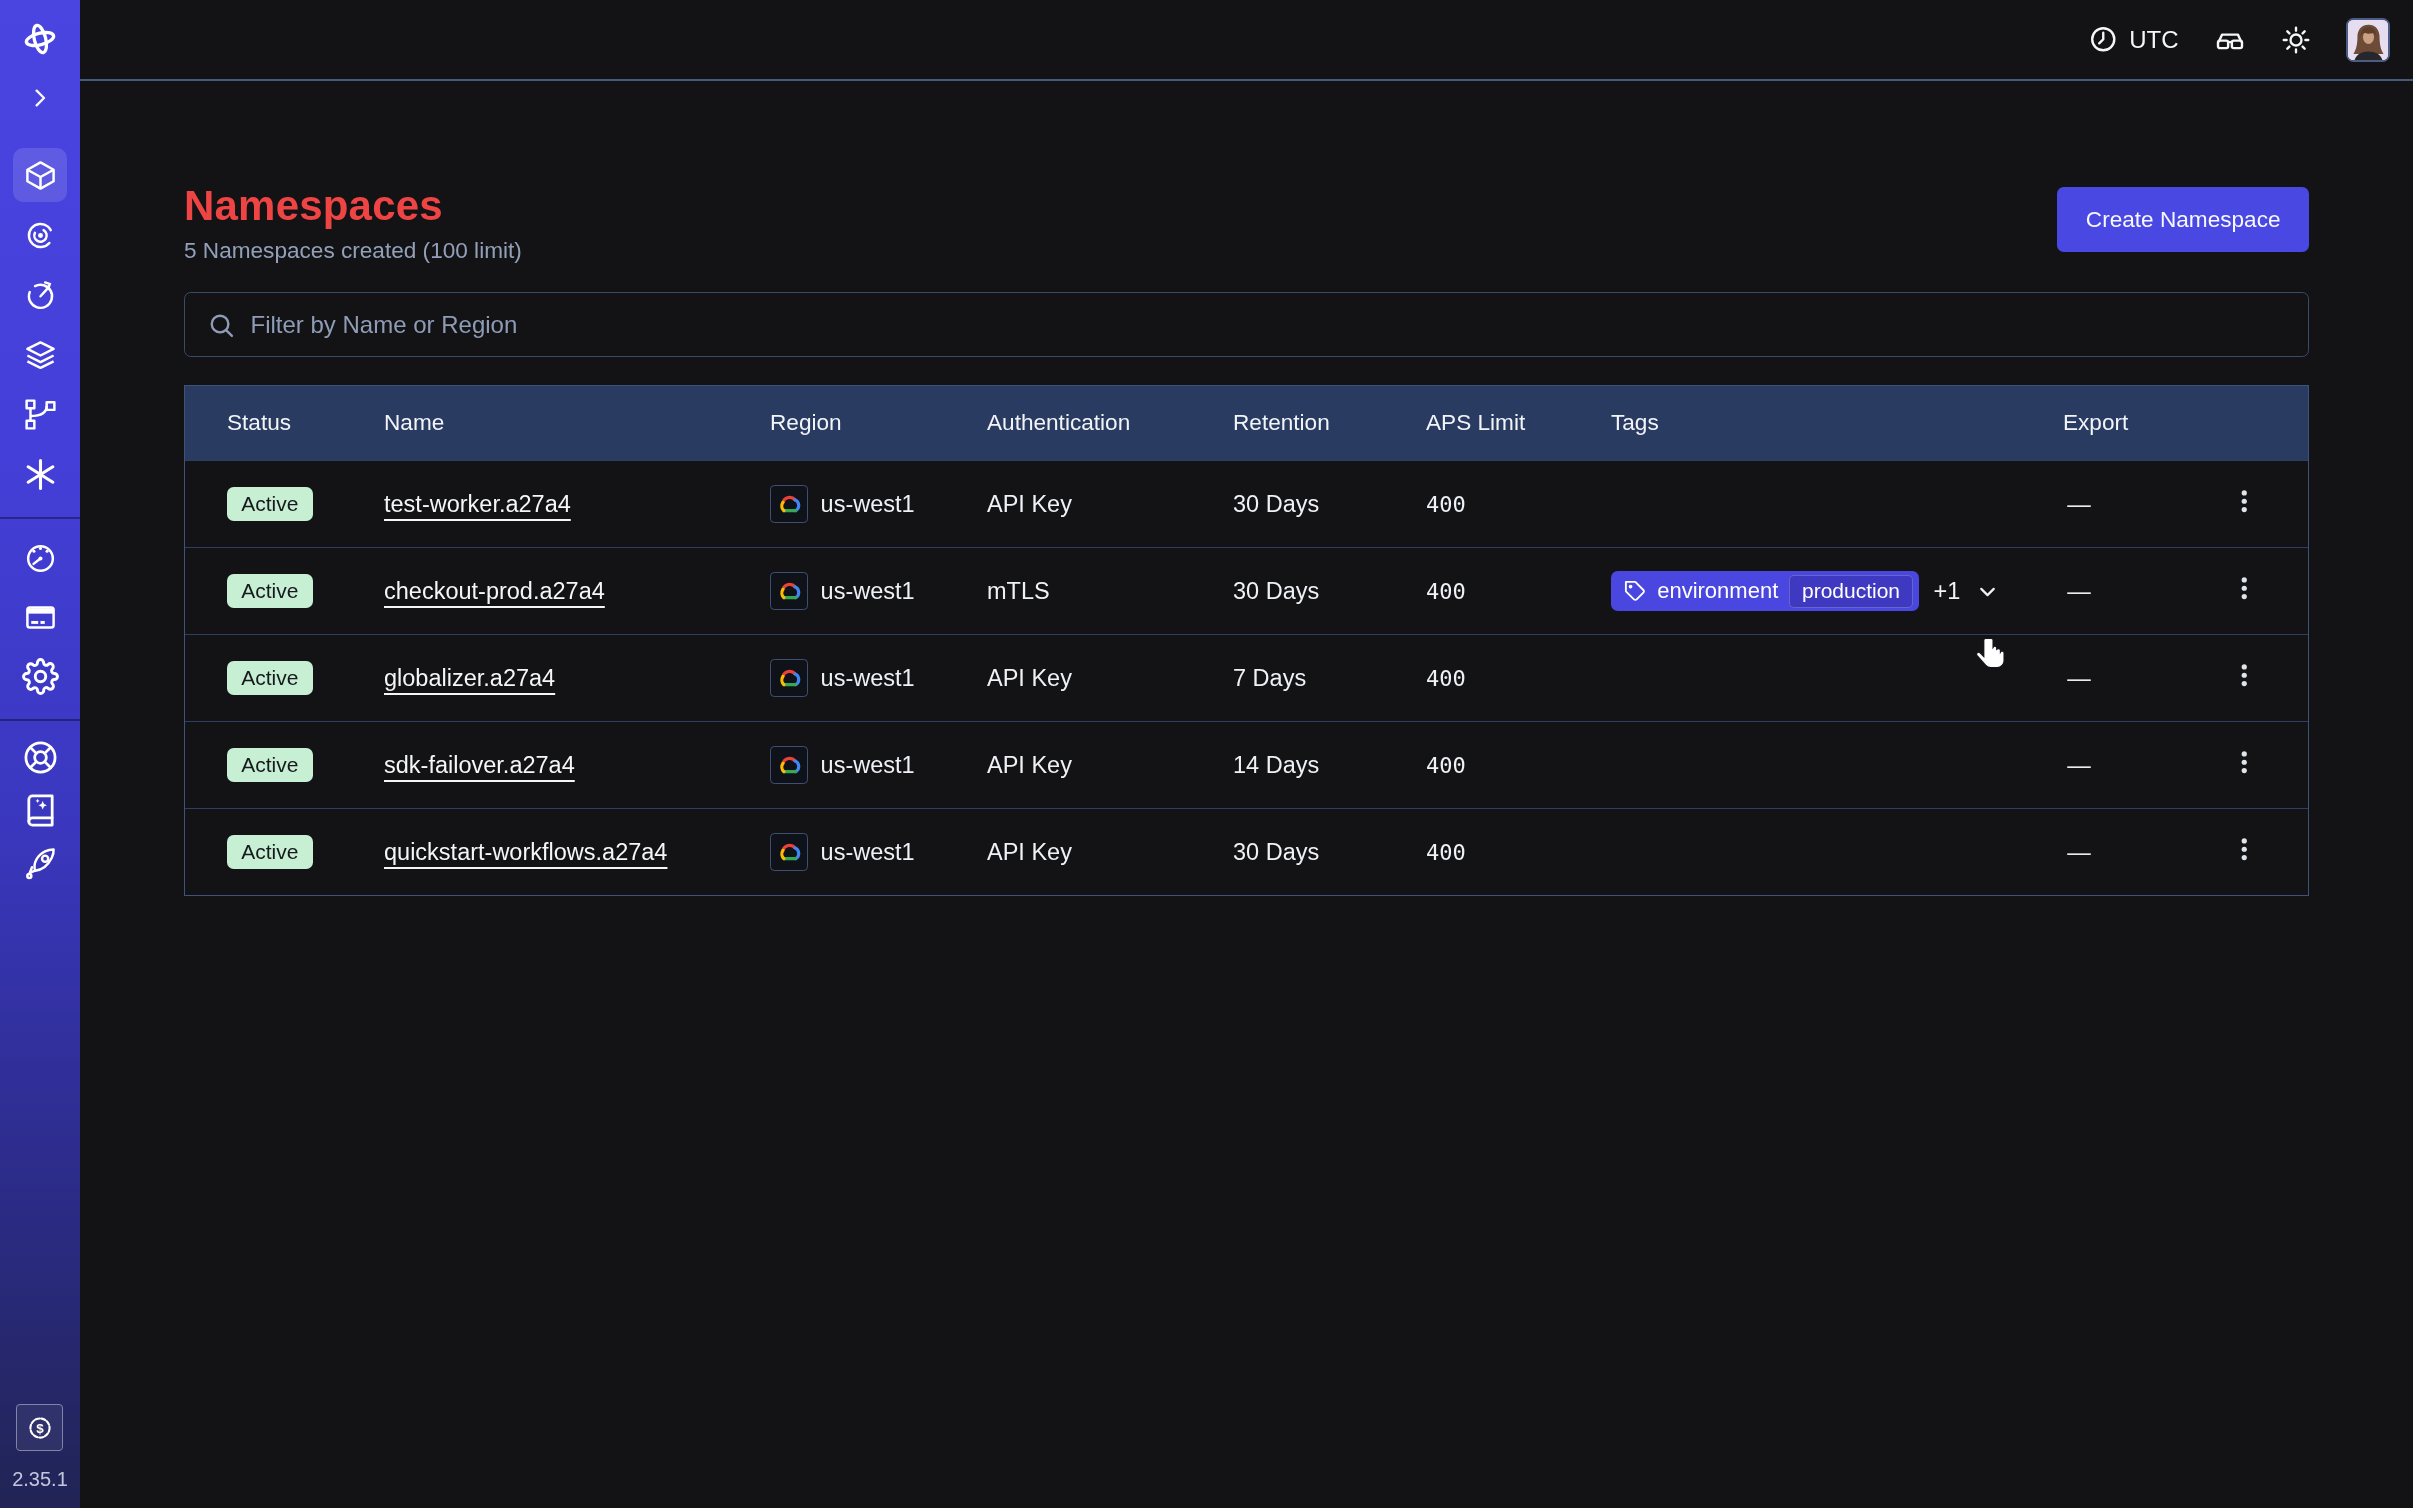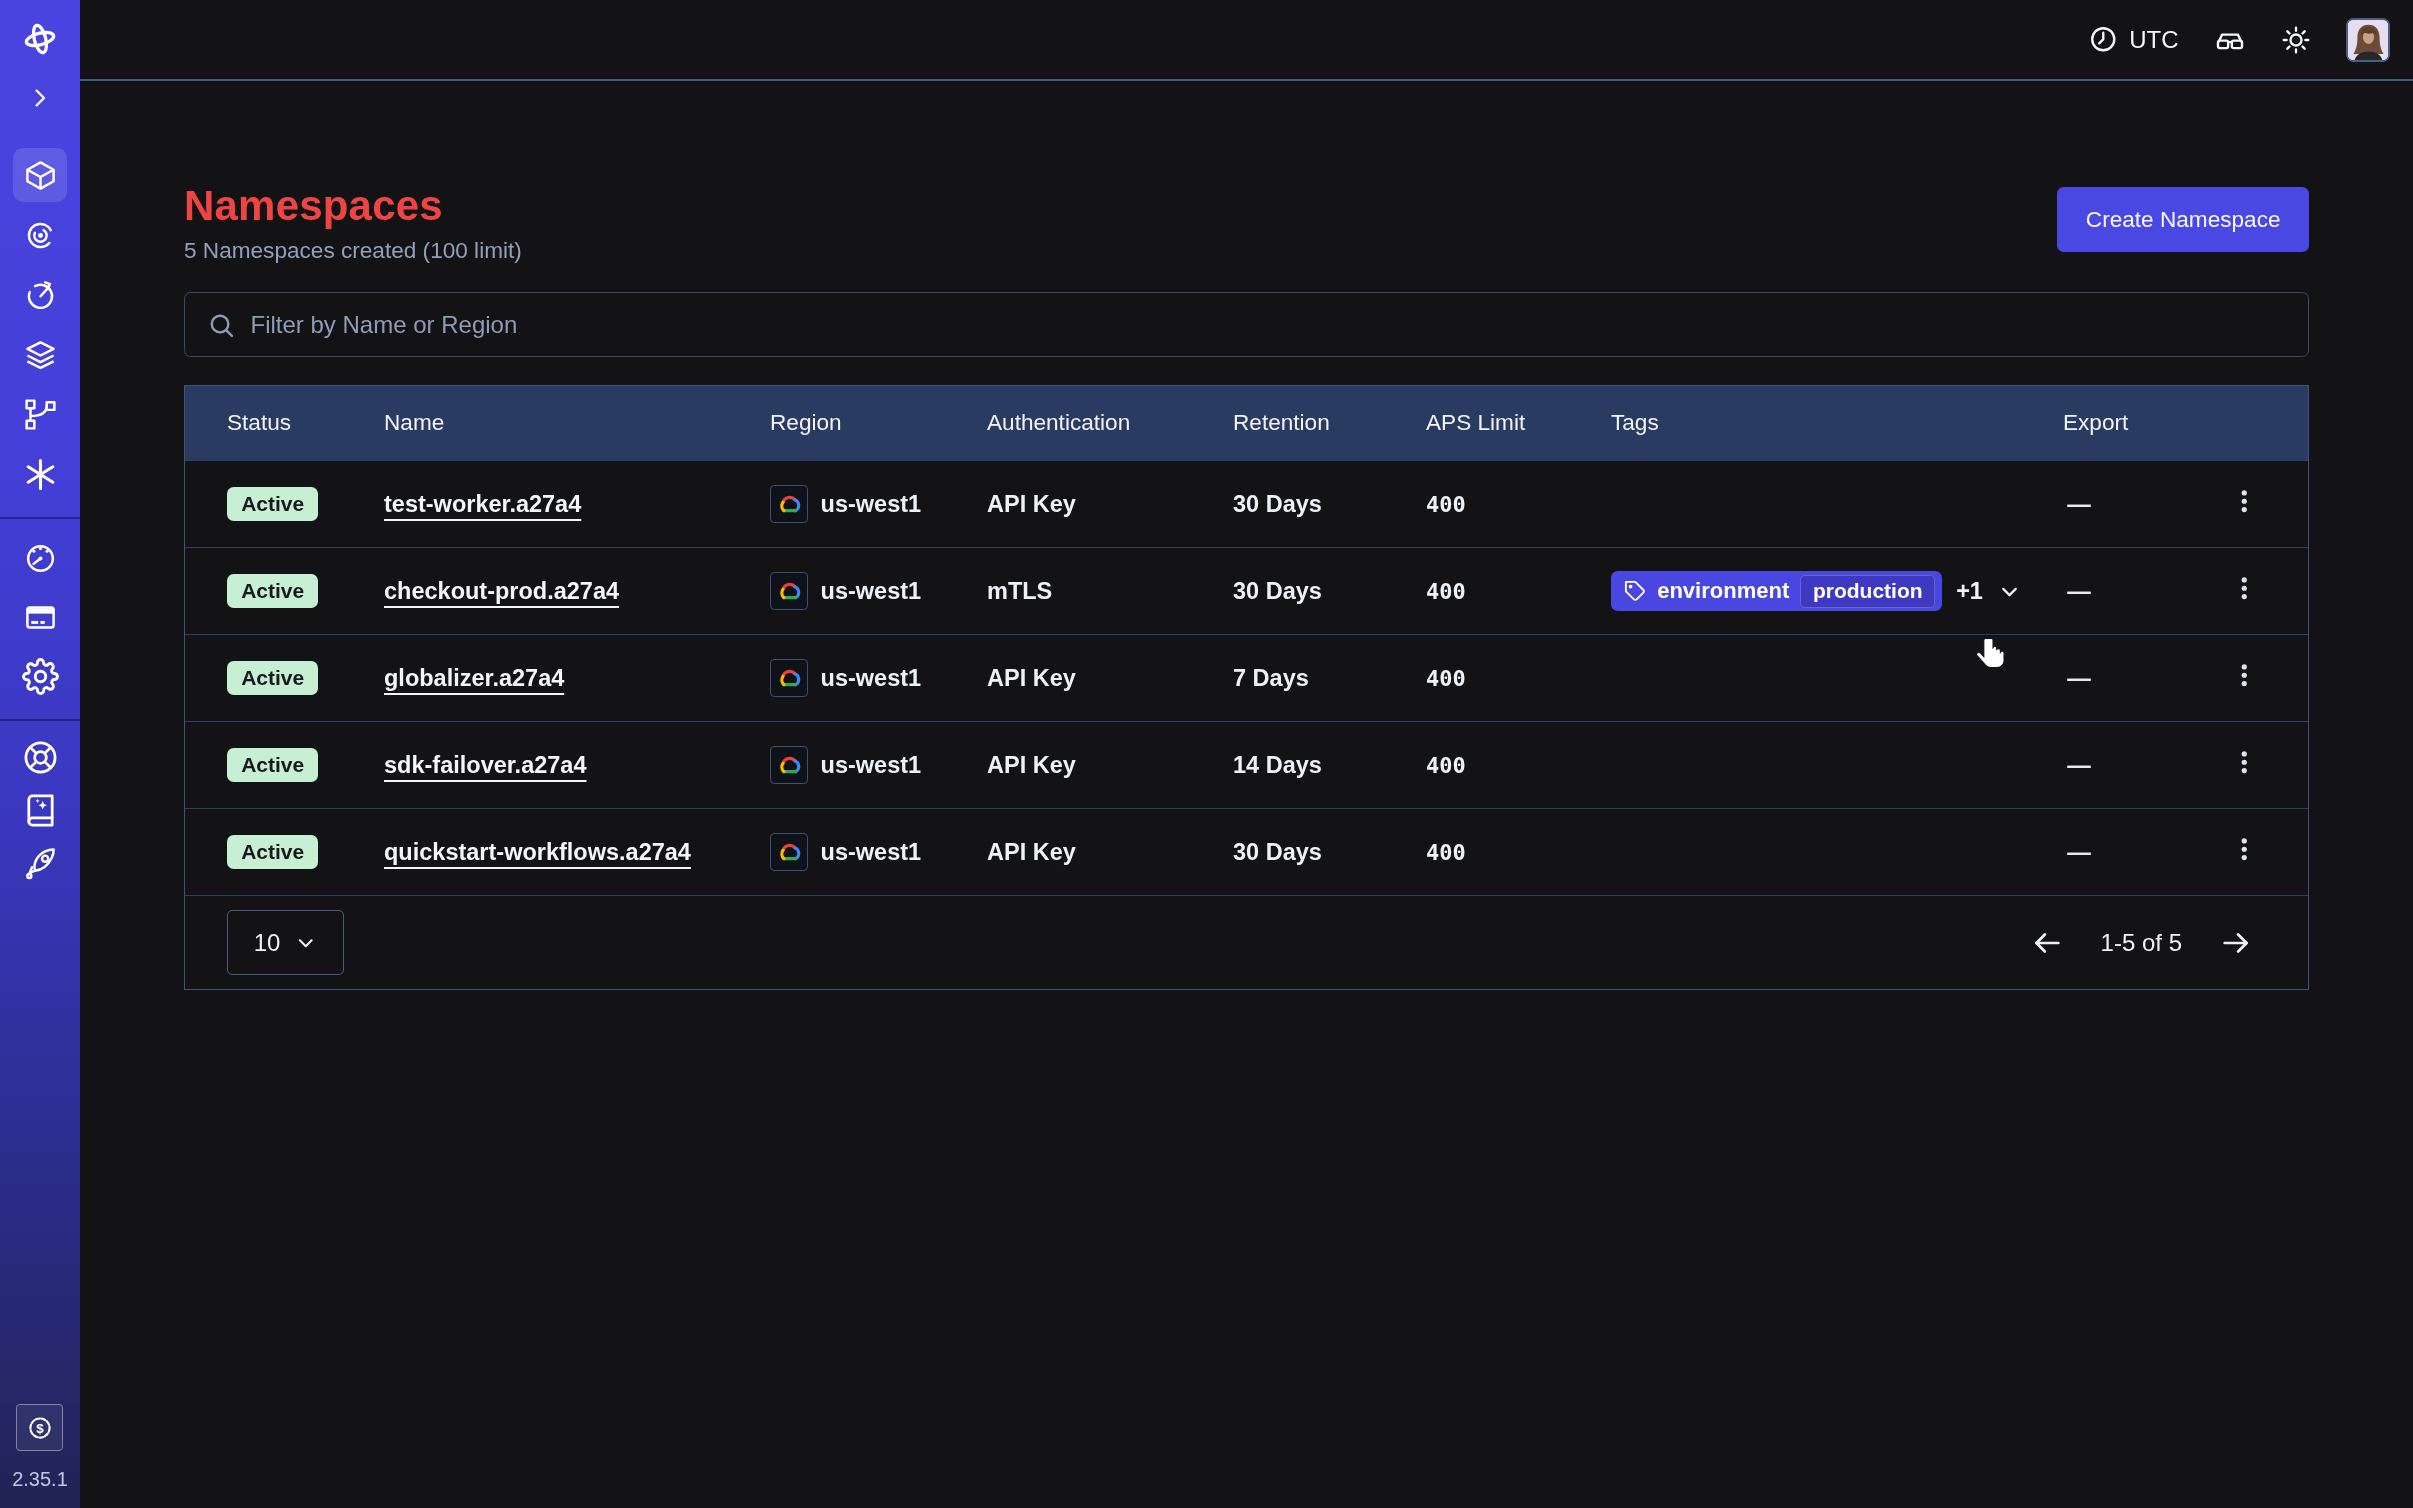--- a/index.html
+++ b/index.html
@@ -44,21 +44,21 @@
             display:flex; align-items:center; gap:15px; padding:0 22px; background:#131316; }
   .filter input { flex:1; background:transparent; border:none; outline:none; font-size:24px;
                   color:#dfe5f0; font-family:"Liberation Sans", sans-serif; }
   .filter input::placeholder { color:#8e9cb6; }
 
   
   .table { margin-top:28px; border:1.7px solid #40517a; }
   .grid { display:grid; grid-template-columns:157px 386px 217px 246px 193px 126px 511px 142px 1fr;
           align-items:center; padding-left:42px; }
   .thead { height:74px; background:#2a3b61; font-size:22.6px; color:#f2f4f8; }
-  .trow { height:87px; font-size:23.5px; background:#131316; border-top:1.7px solid #2e3f64;font-weight:bold; }
+  .trow { height:87px; font-size:23.5px; background:#131316; border-top:1.7px solid #2e3f64; }
   .trow:first-of-type { border-top:none; }
   .badge { background:#c6efd3; color:#17191d; font-size:21px; padding:5px 14.2px; border-radius:6.7px; display:inline-block; }
   .c-name a { color:#f4f6fa; text-decoration:underline; text-underline-offset:6.7px; text-decoration-thickness:1.7px; }
   .c-region { display:flex; align-items:center; gap:12.6px; }
   .gcpbox { width:38px; height:38px; border:1.7px solid #3f4f72; border-radius:4.2px; background:#0f1218;
             display:grid; place-items:center; }
   .c-aps { text-align:left; padding-right:18.4px; font-family:"DejaVu Sans Mono", monospace; font-size:22px; }
   .c-tags { padding-left:59px; display:flex; align-items:center; gap:14.2px; }
   .tagchip { display:inline-flex; align-items:center; gap:11px; background:#4a46e0; height:40px;
              border-radius:6.7px; padding:0 6.7px 0 12.6px; font-size:22px; color:#fff; }
@@ -449,44 +449,19 @@
       <div class="c-aps">400</div>
       <div class="c-tags"></div>
       <div class="c-export">—</div>
       <div class="c-actions"><button><svg width="28.5" height="28.5" viewBox="0 0 24 24" fill="#dfe3ea">
               <circle cx="12" cy="5" r="2.2"></circle>
               <circle cx="12" cy="12" r="2.2"></circle>
               <circle cx="12" cy="19" r="2.2"></circle>
             </svg></button></div>
     </div>
 
-    <div class="tfoot">
-      <div class="pagesize">
-        <span>10</span>
-        <span>
-          <svg width="23.5" height="23.5" viewBox="0 0 24 24" fill="none" stroke="#eef1f6" stroke-width="2.1" stroke-linecap="round" stroke-linejoin="round">
-              <path d="M6 9.5 12 15.5 18 9.5"></path>
-            </svg>
-        </span>
-      </div>
-      <div class="pager">
-        <button>
-          <svg width="34" height="34" viewBox="0 0 24 24" fill="none" stroke="#eef1f6" stroke-width="1.9" stroke-linecap="round" stroke-linejoin="round">
-              <path d="M20 12H4.5"></path>
-              <path d="M10.5 6 4.5 12l6 6"></path>
-            </svg>
-        </button>
-        <span>1-5 of 5</span>
-        <button>
-          <svg width="34" height="34" viewBox="0 0 24 24" fill="none" stroke="#eef1f6" stroke-width="1.9" stroke-linecap="round" stroke-linejoin="round">
-              <path d="M4 12h15.5"></path>
-              <path d="M13.5 6l6 6-6 6"></path>
-            </svg>
-        </button>
-      </div>
-    </div>
   </div>
 </main>
 
 <svg class="cursor" width="34" height="39" viewBox="0 0 24 28">
   <path d="M8.2 2.2c-.9 0-1.6.7-1.6 1.6v11.1l-2.3-2.3c-.7-.7-1.8-.7-2.4 0-.7.7-.7 1.7 0 2.4l6.2 6.9c1 1.1 2.4 1.7 3.9 1.7h4.4c2.9 0 5.2-2.3 5.2-5.2v-5.5c0-.9-.7-1.6-1.6-1.6-.4 0-.8.1-1 .4v-.6c0-.9-.7-1.6-1.6-1.6-.4 0-.8.2-1.1.4v-.5c0-.9-.7-1.6-1.6-1.6-.4 0-.8.1-1 .4V3.8c0-.9-.7-1.6-1.6-1.6z" fill="#ffffff" stroke="#15151a" stroke-width="1.3"></path>
 </svg>
 
 
 </body></html>

